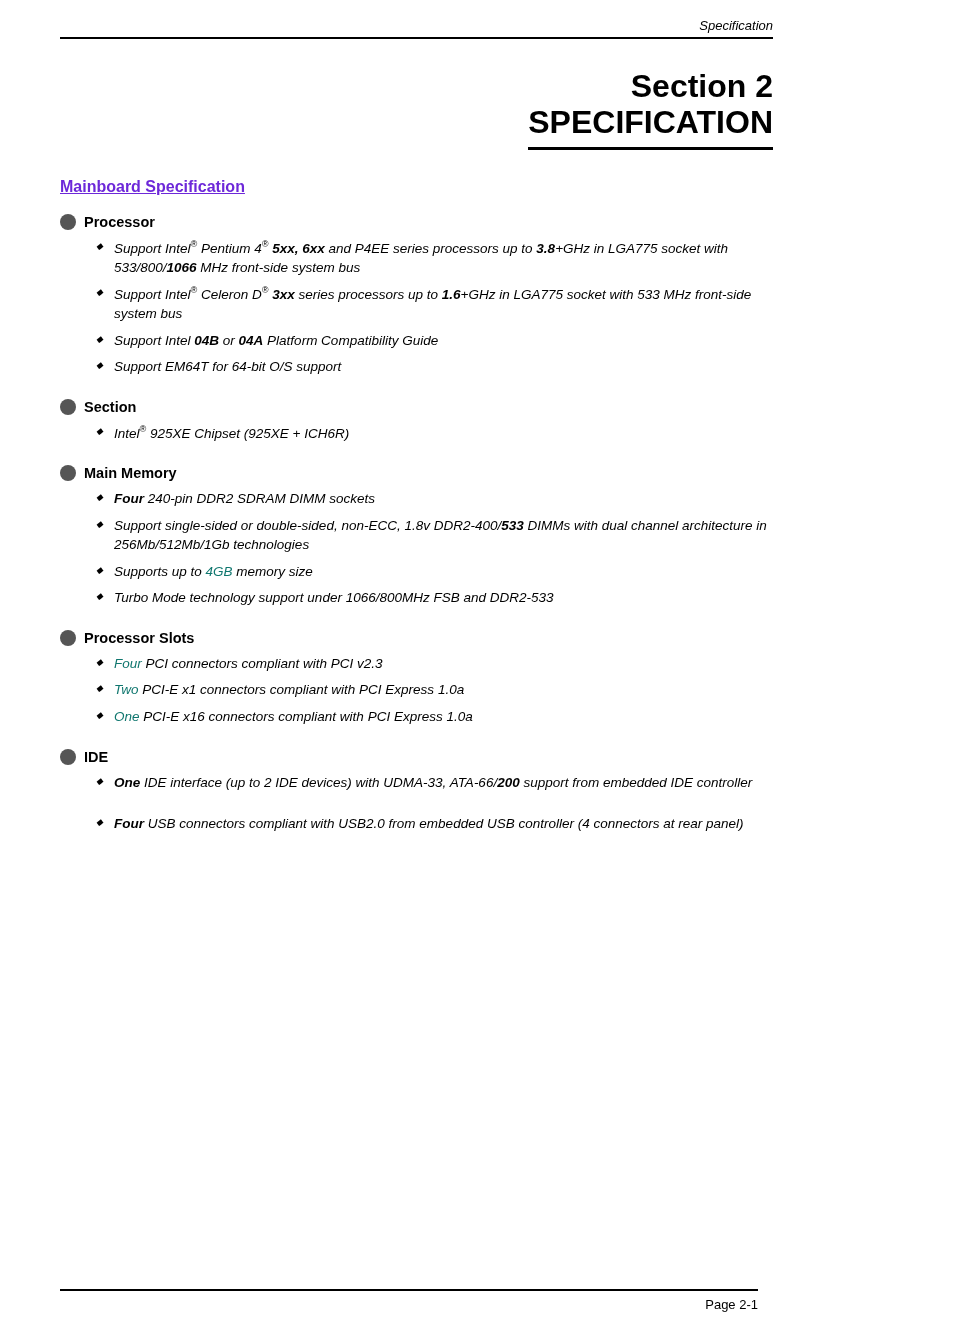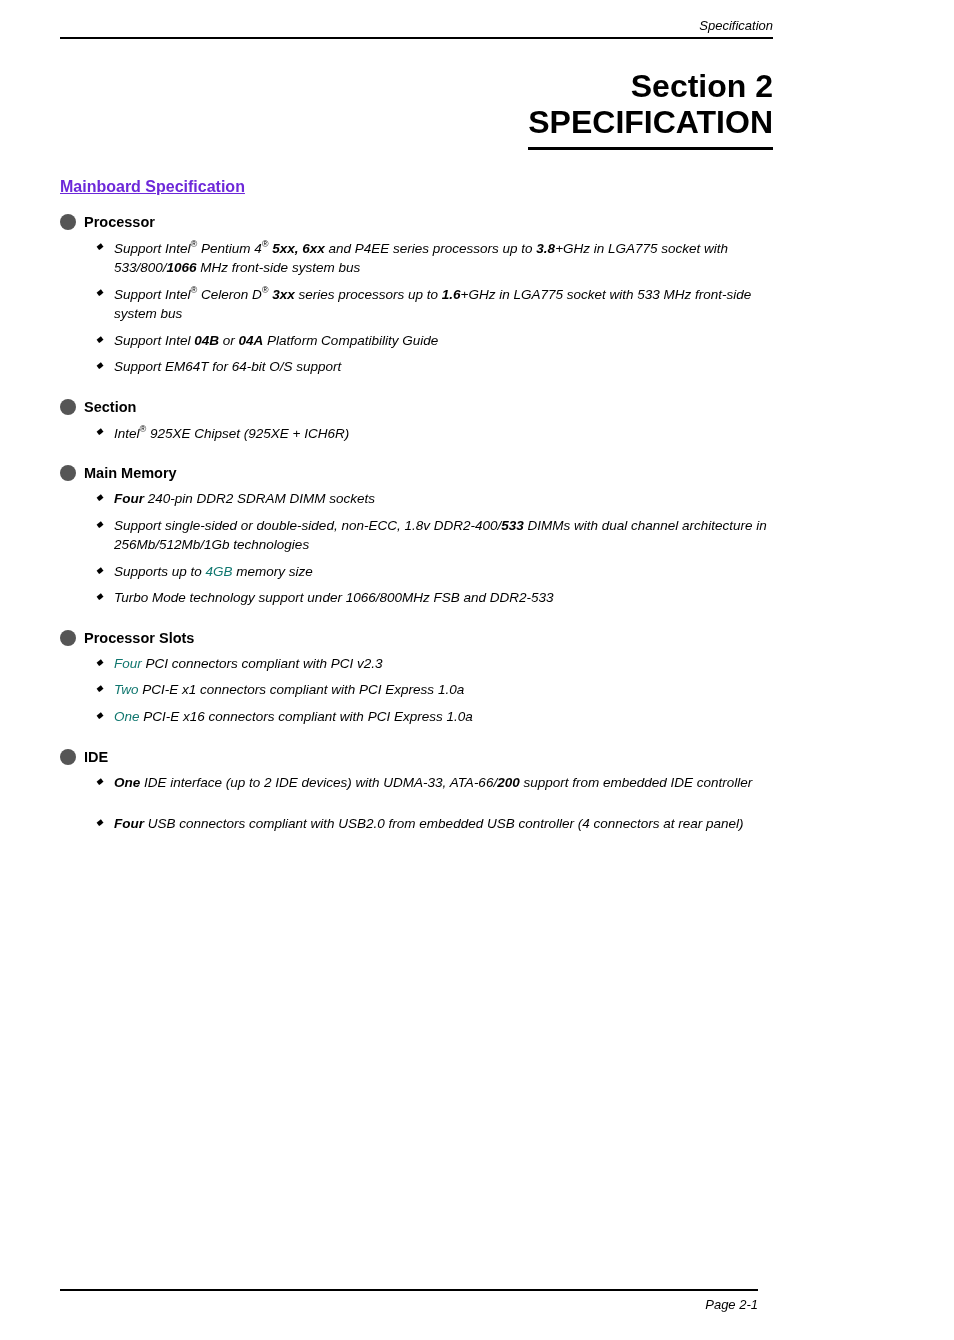--- a/index.html
+++ b/index.html
@@ -132,21 +132,20 @@
       font-size: 9px;
       vertical-align: super;
     }
 
     
     .footer {
       position: absolute;
       bottom: 28px;
       right: 60px;
       font-size: 13px;
-      font-style: italic;
       color: #000;
       border-top: 2px solid #000;
       padding-top: 6px;
       width: calc(100% - 120px);
       text-align: right;
       margin-top: 44px;
     }
   </style>
 </head>
 <body>

